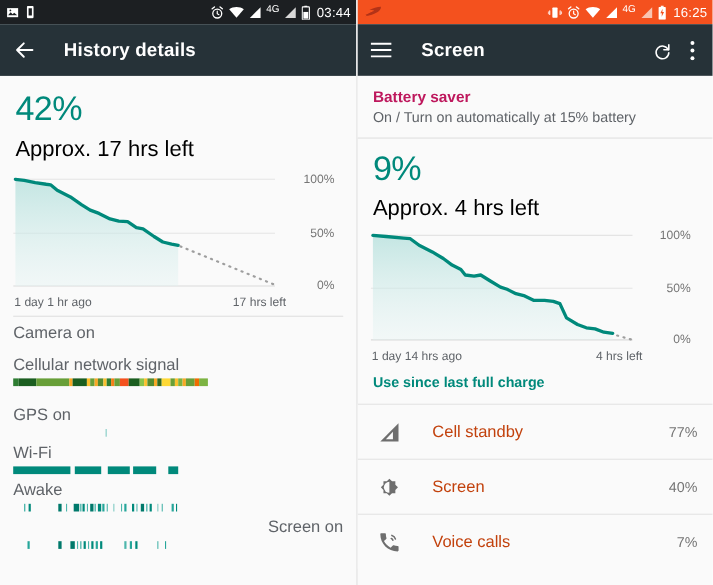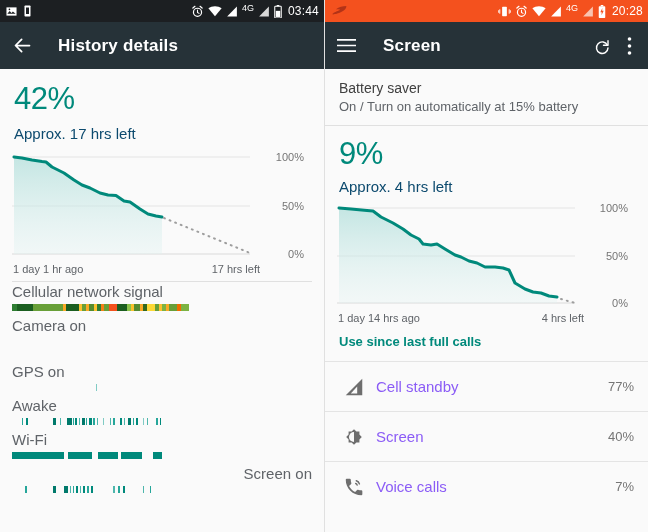--- a/index.html
+++ b/index.html
@@ -29,21 +29,21 @@
   
   .appbar {
     height: 47px; background: #263238; display: flex; align-items: center;
     padding: 0 12px; color: #ffffff;
   }
   .appbar .title { font-size: 17px; font-weight: bold; letter-spacing: .2px; }
   .appbar .nav { width: 34px; display: flex; align-items: center; }
   .appbar .title-wrap { margin-left: 12px; }
   .appbar .actions { margin-left: auto; display: flex; align-items: center; gap: 16px; padding-right: 4px; }
   .big-pct { font-size: 31px; color: #00897b; font-weight: normal; letter-spacing: -.5px; }
-  .approx { font-size: 15px; color: #0c4a6e; }
+  .approx { font-size: 20px; color: #000000; }
 
   .lp-head { padding: 12px 14px 0 14px; }
   .lp-head .approx { margin-top: 8px; }
 
   
   .chart-wrap { position: relative; margin-top: 12px; }
   .chart-area { position: relative; }
   .chart-svg { display: block; }
   .ylabels { position: absolute; right: 6px; top: 0; height: 100%; width: 40px; }
   .ylabel { position: absolute; font-size: 11px; color: #757575; right: 0; transform: translateY(-50%); }
@@ -53,34 +53,34 @@
 
   
   .act-list { padding: 0 0 0 0; }
   .act-row { padding: 0 12px; }
   .act-label { font-size: 15px; color: #5f6368; line-height: 20px; }
   .act-track { height: 7px; margin-top: 2px; position: relative; }
   .seg { position: absolute; top: 0; height: 7px; }
 
   
   .saver { padding: 11px 14px 11px 14px; background: #fafafa; }
-  .saver-title { font-size: 14px; color: #404040; font-weight: normal; }
+  .saver-title { font-size: 14px; color: #be185d; font-weight: bold; }
   .saver-sub { font-size: 13px; color: #5f6368; margin-top: 3px; }
 
   .rp-head { padding: 10px 14px 0 14px; }
   .rp-head .approx { margin-top: 6px; }
 
   .link { font-size: 13px; color: #00897b; font-weight: bold; padding: 10px 14px 12px 14px; }
 
   .list-row {
     display: flex; align-items: center; height: 50px;
     padding: 0 14px; border-top: 1px solid #e4e4e4; background: #fafafa;
   }
   .list-icon { width: 30px; display: flex; align-items: center; justify-content: center; }
-  .list-label { font-size: 15px; color: #8b5cf6; margin-left: 7px; }
+  .list-label { font-size: 15px; color: #c2410c; margin-left: 24px; }
   .list-val { margin-left: auto; font-size: 13px; color: #757575; }
 </style>
 </head>
 <body>
 
 <div class="screens">
 
   <div class="panel left">
 
     <div class="statusbar dark">
@@ -176,20 +176,25 @@
       </div>
       <div class="xlabels" style="margin:7px 64px 0 13px;">
         <span>1 day 1 hr ago</span>
         <span>17 hrs left</span>
       </div>
     </div>
 
     <div class="divider" style="margin:6px 12px 0 12px;"></div>
 
     <div class="act-list">
+
+      <div class="act-row" style="margin-top:5px;">
+        <div class="act-label">Camera on</div>
+        <div class="act-track"></div>
+      </div>
 
       <div class="act-row">
         <div class="act-label">Cellular network signal</div>
         <div class="act-track">
           <span class="seg" style="left:0px;width:5px;background:#2e7d32"></span>
           <span class="seg" style="left:5px;width:16px;background:#1b5e20"></span>
           <span class="seg" style="left:21px;width:30px;background:#689f38"></span>
           <span class="seg" style="left:51px;width:3px;background:#f9a825"></span>
           <span class="seg" style="left:54px;width:13px;background:#1b5e20"></span>
           <span class="seg" style="left:67px;width:3px;background:#fbc02d"></span>
@@ -212,32 +217,38 @@
           <span class="seg" style="left:147px;width:3px;background:#fbc02d"></span>
           <span class="seg" style="left:150px;width:4px;background:#7cb342"></span>
           <span class="seg" style="left:154px;width:3px;background:#f9a825"></span>
           <span class="seg" style="left:157px;width:8px;background:#689f38"></span>
           <span class="seg" style="left:165px;width:4px;background:#ef6c00"></span>
           <span class="seg" style="left:169px;width:8px;background:#7cb342"></span>
         </div>
       </div>
 
       <div class="act-row" style="margin-top:5px;">
-        <div class="act-label">Camera on</div>
-        <div class="act-track"></div>
-      </div>
-
-      <div class="act-row" style="margin-top:5px;">
         <div class="act-track"></div>
       </div>
 
       <div class="act-row" style="margin-top:5px;">
         <div class="act-label">GPS on</div>
         <div class="act-track">
           <span class="seg" style="left:84px;width:1px;background:#80cbc4"></span>
+        </div>
+      </div>
+
+      <div class="act-row" style="margin-top:5px;">
+        <div class="act-label">Wi-Fi</div>
+        <div class="act-track">
+          <span class="seg" style="left:0px;width:52px;background:#00897b"></span>
+          <span class="seg" style="left:56px;width:24px;background:#00897b"></span>
+          <span class="seg" style="left:86px;width:20px;background:#00897b"></span>
+          <span class="seg" style="left:109px;width:21px;background:#00897b"></span>
+          <span class="seg" style="left:141px;width:9px;background:#00897b"></span>
         </div>
       </div>
 
       <div class="act-row" style="margin-top:5px;">
         <div class="act-label">Awake</div>
         <div class="act-track">
           <span class="seg" style="left:10px;width:1px;background:#26a69a"></span>
           <span class="seg" style="left:14px;width:2px;background:#00897b"></span>
           <span class="seg" style="left:41px;width:3px;background:#00796b"></span>
           <span class="seg" style="left:48px;width:1px;background:#4db6ac"></span>
@@ -258,31 +269,20 @@
           <span class="seg" style="left:116px;width:3px;background:#00796b"></span>
           <span class="seg" style="left:121px;width:1px;background:#26a69a"></span>
           <span class="seg" style="left:124px;width:2px;background:#00897b"></span>
           <span class="seg" style="left:131px;width:1px;background:#80cbc4"></span>
           <span class="seg" style="left:135px;width:1px;background:#4db6ac"></span>
           <span class="seg" style="left:144px;width:2px;background:#26a69a"></span>
           <span class="seg" style="left:148px;width:1px;background:#00897b"></span>
         </div>
       </div>
 
-      <div class="act-row" style="margin-top:5px;">
-        <div class="act-label">Wi-Fi</div>
-        <div class="act-track">
-          <span class="seg" style="left:0px;width:52px;background:#00897b"></span>
-          <span class="seg" style="left:56px;width:24px;background:#00897b"></span>
-          <span class="seg" style="left:86px;width:20px;background:#00897b"></span>
-          <span class="seg" style="left:109px;width:21px;background:#00897b"></span>
-          <span class="seg" style="left:141px;width:9px;background:#00897b"></span>
-        </div>
-      </div>
-
       <div class="act-row" style="margin-top:5px;text-align:right;">
         <div class="act-label">Screen on</div>
         <div class="act-track">
           <span class="seg" style="left:13px;width:2px;background:#26a69a"></span>
           <span class="seg" style="left:41px;width:3px;background:#00796b"></span>
           <span class="seg" style="left:52px;width:4px;background:#00796b"></span>
           <span class="seg" style="left:58px;width:1px;background:#4db6ac"></span>
           <span class="seg" style="left:61px;width:1px;background:#26a69a"></span>
           <span class="seg" style="left:64px;width:2px;background:#00897b"></span>
           <span class="seg" style="left:68px;width:1px;background:#4db6ac"></span>
@@ -341,21 +341,21 @@
               <path d="M17 1v16H1z" fill="#f9c3b0"></path>
             </svg>
         </span>
         <span class="ic">
           <svg width="8" height="13" viewBox="0 0 12 20">
               <rect x="4" y="0" width="4" height="2" fill="#fff"></rect>
               <rect x="1" y="2" width="10" height="18" rx="1" fill="#fff"></rect>
               <path d="M6.6 4.5L3.4 11h2.2l-.4 4.6L8.6 9H6.2z" fill="#f4511e"></path>
             </svg>
         </span>
-        <span class="sb-clock">20:28</span>
+        <span class="sb-clock">16:25</span>
       </div>
     </div>
 
     <div class="appbar">
       <div class="nav">
         <span class="ic">
           <svg width="19" height="15" viewBox="0 0 20 14">
               <path d="M0 1h20M0 7h20M0 13h20" stroke="#fff" stroke-width="1.8"></path>
             </svg>
         </span>
@@ -412,21 +412,21 @@
           <span class="ylabel" style="top:51px;">50%</span>
           <span class="ylabel" style="top:98px;">0%</span>
         </div>
       </div>
       <div class="xlabels" style="margin:7px 64px 0 13px;">
         <span>1 day 14 hrs ago</span>
         <span>4 hrs left</span>
       </div>
     </div>
 
-    <div class="link">Use since last full calls</div>
+    <div class="link">Use since last full charge</div>
 
     <div class="list-row">
       <div class="list-icon">
         <svg width="22" height="22" viewBox="0 0 24 24">
             <path d="M21 3v18H3z" fill="#6e6e6e"></path>
             <path d="M15.5 11.5V19h-7z" fill="#fafafa"></path>
           </svg>
       </div>
       <div class="list-label">Cell standby</div>
       <div class="list-val">77%</div>

